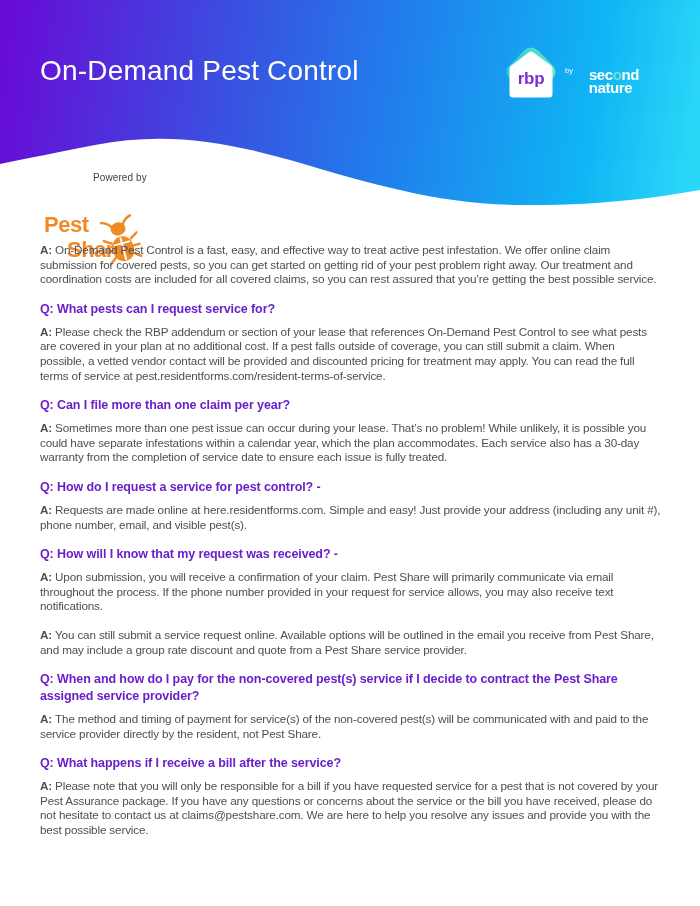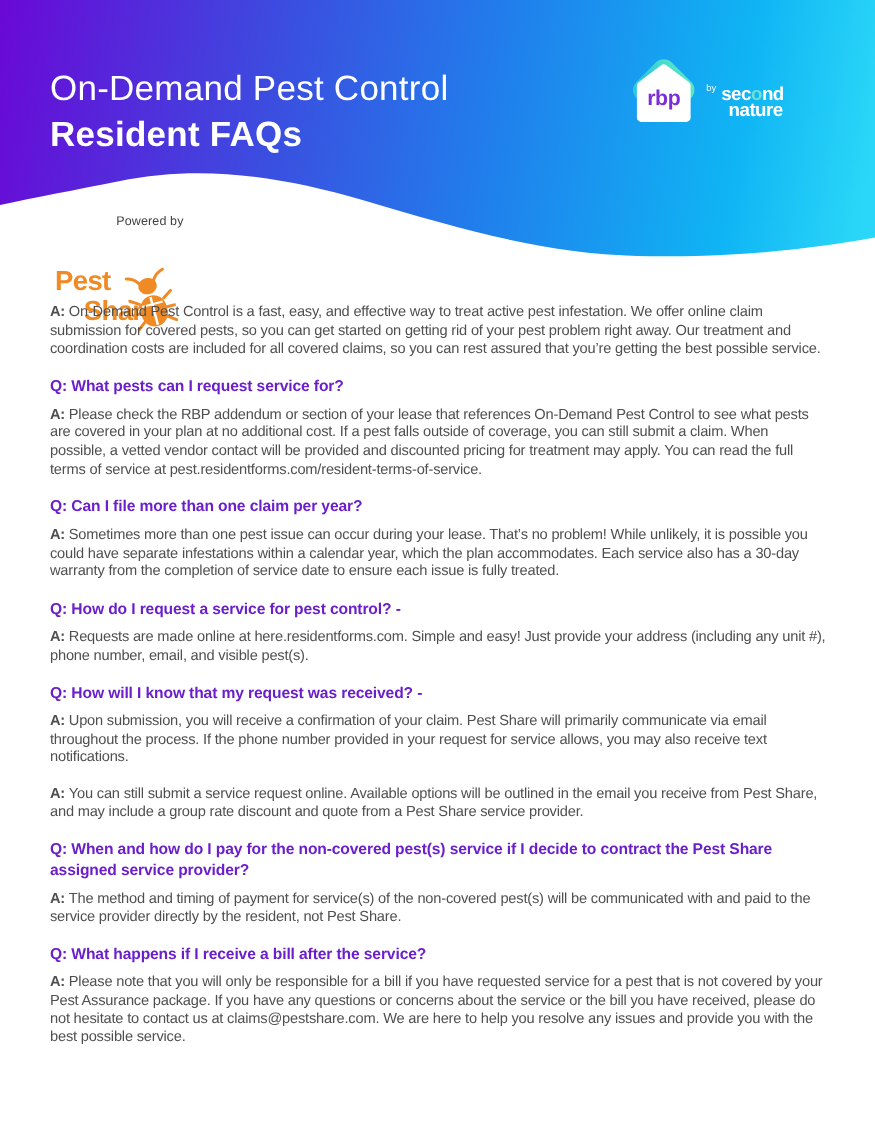--- a/index.html
+++ b/index.html
@@ -22,21 +22,21 @@
     transform:rotate(45deg);
     background:linear-gradient(200deg,var(--mint) 10%,var(--teal) 70%);
   }
   .rbp svg.house{position:absolute;left:6px;top:9px;}
   .rbp .rbp-text{
     position:absolute;left:0;top:27px;width:56px;text-align:center;
     color:var(--rbppurple);font-weight:700;font-size:17px;letter-spacing:-.3px;
   }
   
   .sn{position:absolute;left:565px;top:64px;color:#fff;line-height:14px;}
-  .sn .by{font-size:7.5px;font-weight:400;vertical-align:7px;margin-right:4px;opacity:.95;}
+  .sn .by{font-size:7.5px;font-weight:400;vertical-align:7px;margin-right:16px;opacity:.95;}
   .sn .w{font-size:15px;font-weight:700;letter-spacing:-.4px;}
   .sn .row2{margin-left:17px;margin-top:-1px;text-align:center;}
   .sn .o{color:var(--snteal);}
 
   
   .powered{position:absolute;left:44px;top:172px;width:120px;}
   .p-label{font-size:10px;color:var(--graytext);margin-left:9px;letter-spacing:.1px;padding-left:40px;}
   .brand{position:relative;margin-top:3px;color:var(--orange);font-weight:700;}
   .brand .pest{display:block;font-size:22px;line-height:20px;letter-spacing:-.5px;margin-top:32px;}
   .brand .share{display:block;font-size:22px;line-height:20px;margin-left:23px;letter-spacing:-.5px;}
@@ -67,21 +67,20 @@
         <stop offset="0.58" style="stop-color:var(--grad3)"></stop>
         <stop offset="0.85" style="stop-color:var(--grad4)"></stop>
         <stop offset="1" style="stop-color:var(--grad5)"></stop>
       </linearGradient>
     </defs>
     <path fill="url(#hg)" d="M0,0 H700 V190 C660,197 600,206 520,205 C440,204 378,186 290,160 C220,140 160,132 95,145 C60,152 28,158 0,164 Z"></path>
   </svg>
 
   <h1 class="titles">
     <span class="t1">On-Demand Pest Control</span>
-    <span class="t2">Resident FAQs</span>
   </h1>
 
   <div class="rbp">
     <div class="diamond"></div>
     <svg class="house" width="44" height="48" viewBox="0 0 44 48" aria-hidden="true">
       <path d="M22,4 L40,17.5 L40,43 L4,43 L4,17.5 Z" fill="#ffffff" stroke="#ffffff" stroke-width="7" stroke-linejoin="round"></path>
     </svg>
     <div class="rbp-text">rbp</div>
   </div>
 

